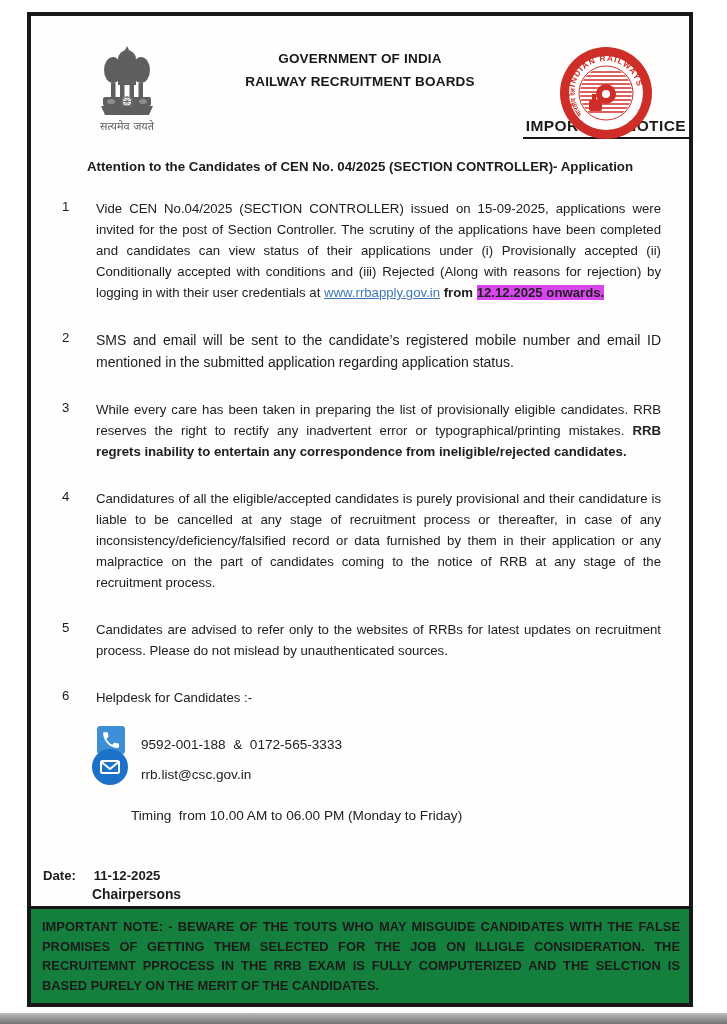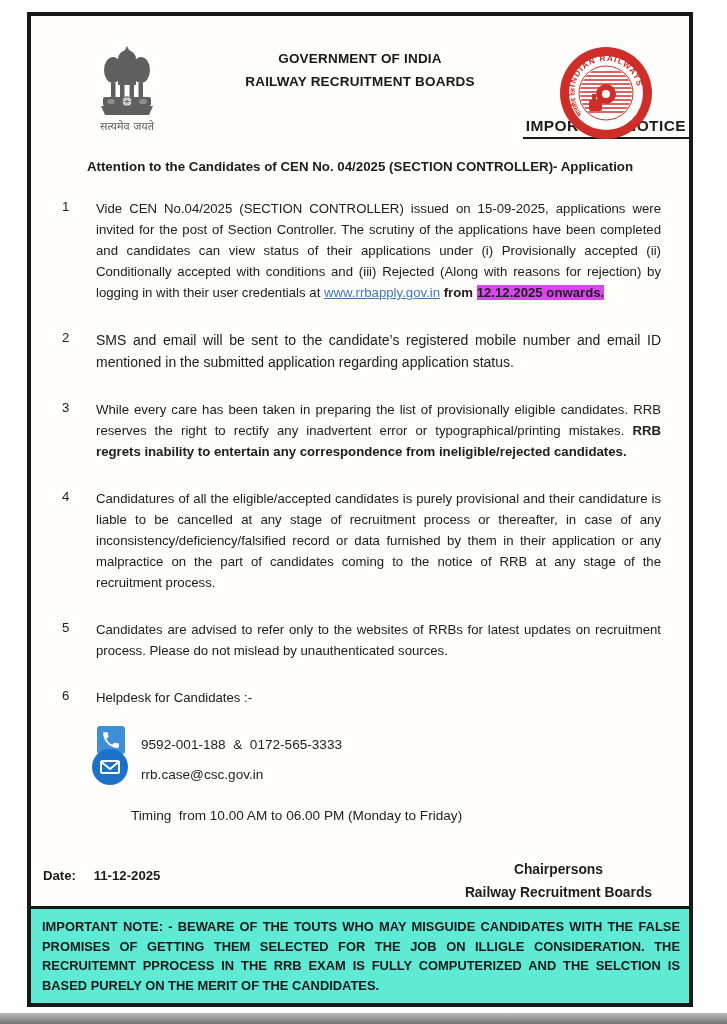--- a/index.html
+++ b/index.html
@@ -37,28 +37,28 @@
   .seg-highlight{background:#d946ef;margin-top:44px;}
   
   .helpdesk{display:flex;margin:18px 0 0 64px;}
   .icon-col{width:46px;position:relative;height:76px;}
   .phone-icon{position:absolute;left:2px;top:0;}
   .mail-icon{position:absolute;left:-4px;top:22px;}
   .help-text{padding-top:4px;}
   .help-line{font-size:13.6px;line-height:30px;color:#222;}
   .timing{margin:6px 0 0 100px;font-size:13.6px;color:#222;}
   
-  .footer{position:absolute;left:12px;right:37px;top:842px;display:flex;justify-content:space-between;align-items:flex-start;}
+  .footer{position:absolute;left:12px;right:37px;top:842px;display:flex;justify-content:space-between;align-items:flex-start;flex-direction:column;}
   .date-line{font-weight:bold;font-size:13.2px;padding-top:10px;}
   .date-line .val{margin-left:14px;}
   .sign{text-align:center;font-weight:bold;font-size:13.8px;line-height:23px;}
   
   .note-box{
     position:absolute;left:0;right:0;bottom:0;height:97px;box-sizing:border-box;
-    border-top:3px solid #161616;background:#5eead4;
+    border-top:3px solid #161616;background:#15803d;
     padding:8px 9px 8px 11px;
     font-weight:bold;font-size:12.9px;line-height:19.5px;text-align:justify;color:#1a1a1a;
   }
   
   .scan-strip{position:absolute;left:0;top:1013px;width:727px;height:11px;
     background:linear-gradient(#bdbdbd,#747474);}
 </style>
 </head>
 <body>
 
@@ -173,21 +173,21 @@
         <path transform="translate(3.5,3.5) scale(0.88)" fill="#ffffff" d="M6.62 10.79c1.44 2.83 3.76 5.14 6.59 6.59l2.2-2.2c.27-.27.67-.36 1.02-.24 1.12.37 2.33.57 3.57.57.55 0 1 .45 1 1V20c0 .55-.45 1-1 1-9.39 0-17-7.61-17-17 0-.55.45-1 1-1h3.5c.55 0 1 .45 1 1 0 1.25.2 2.45.57 3.57.11.35.03.74-.25 1.02l-2.2 2.2z"></path>
       </svg>
       <svg class="mail-icon" width="38" height="38" viewBox="0 0 38 38">
         <circle cx="19" cy="19" r="18" fill="#1c72c8"></circle>
         <rect x="10" y="13" width="18" height="12" rx="1.5" fill="none" stroke="#ffffff" stroke-width="2"></rect>
         <path d="M10.5 14 L19 21 L27.5 14" fill="none" stroke="#ffffff" stroke-width="2"></path>
       </svg>
     </div>
     <div class="help-text">
       <div class="help-line">9592-001-188 &nbsp;&amp;&nbsp; 0172-565-3333</div>
-      <div class="help-line">rrb.case@csc.gov.in</div>
+      <div class="help-line">rrb.list@csc.gov.in</div>
     </div>
   </div>
   <div class="timing">Timing &nbsp;from 10.00 AM to 06.00 PM (Monday to Friday)</div>
 
   <div class="footer">
     <div class="date-line">
       <span>Date:</span>
       <span class="val">11-12-2025</span>
     </div>
     <div class="sign">

